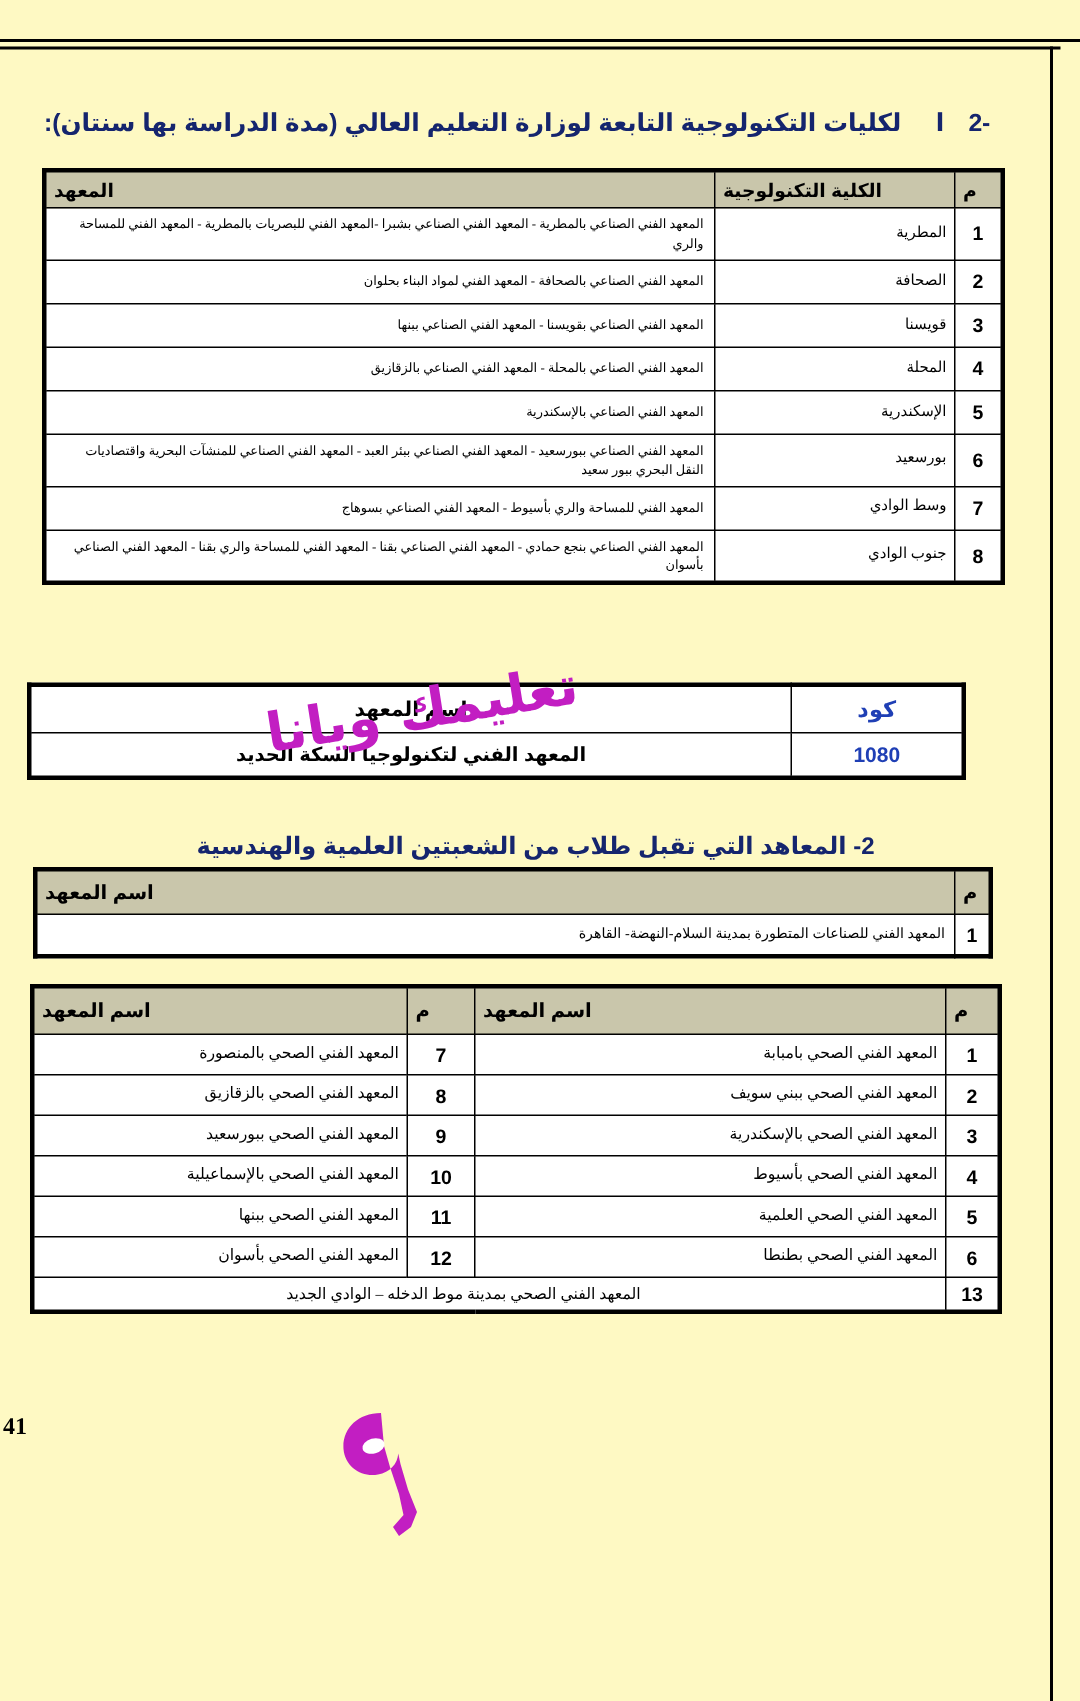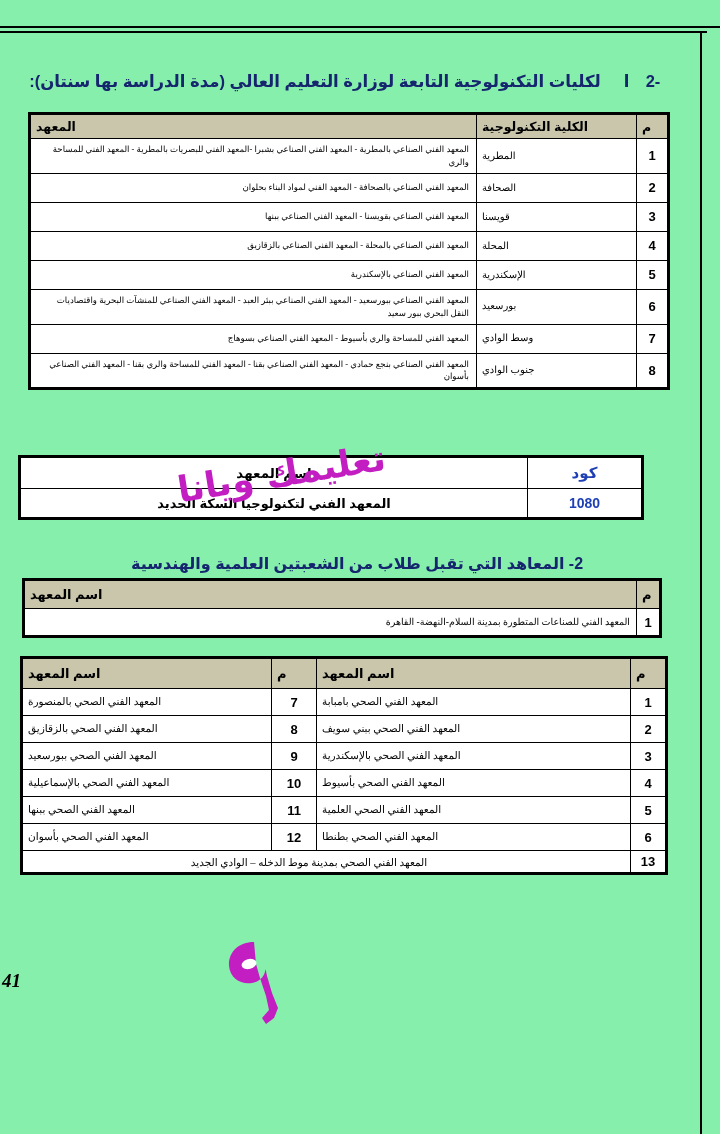--- a/index.html
+++ b/index.html
@@ -13,21 +13,21 @@
     height: 1134px;
     position: relative;
     font-family: "Liberation Serif", "DejaVu Serif", serif;
     overflow: hidden;
   }
 
   
   .page-sheet {
     position: absolute;
     inset: 0;
-    background: #86efac;
+    background: #fef9c3;
   }
   .top-rule {
     position: absolute;
     left: 0;
     top: 26px;
     width: 720px;
     height: 2px;
     background: #000;
   }
   .top-rule-2 {
@@ -100,21 +100,21 @@
     letter-spacing: -0.4px;
   }
   .tbl td.idx {
     text-align: center;
     font-family: "Liberation Sans", "DejaVu Sans", sans-serif;
     font-weight: bold;
     font-size: 13px;
     direction: ltr;
   }
   .tbl td.name {
-    text-align: left;
+    text-align: right;
     font-size: 10px;
     line-height: 1.45;
   }
   .tbl td.detail {
     text-align: right;
     font-size: 8.6px;
     line-height: 1.5;
     padding: 4px 7px;
   }
 
@@ -215,27 +215,26 @@
     transform-origin: right top;
     pointer-events: none;
     z-index: 30;
     letter-spacing: -1px;
   }
 
   
   .folio {
     position: absolute;
     left: 2px;
-    top: 970px;
+    top: 943px;
     font-family: "Liberation Serif", "DejaVu Serif", serif;
     font-weight: bold;
-    font-size: 19px;
+    font-size: 16px;
     color: #000;
     direction: ltr;
-    font-style: italic;
   }
   .big-numeral {
     position: absolute;
     left: 222px;
     top: 938px;
     width: 70px;
     height: 90px;
   }
 </style>
 </head>

